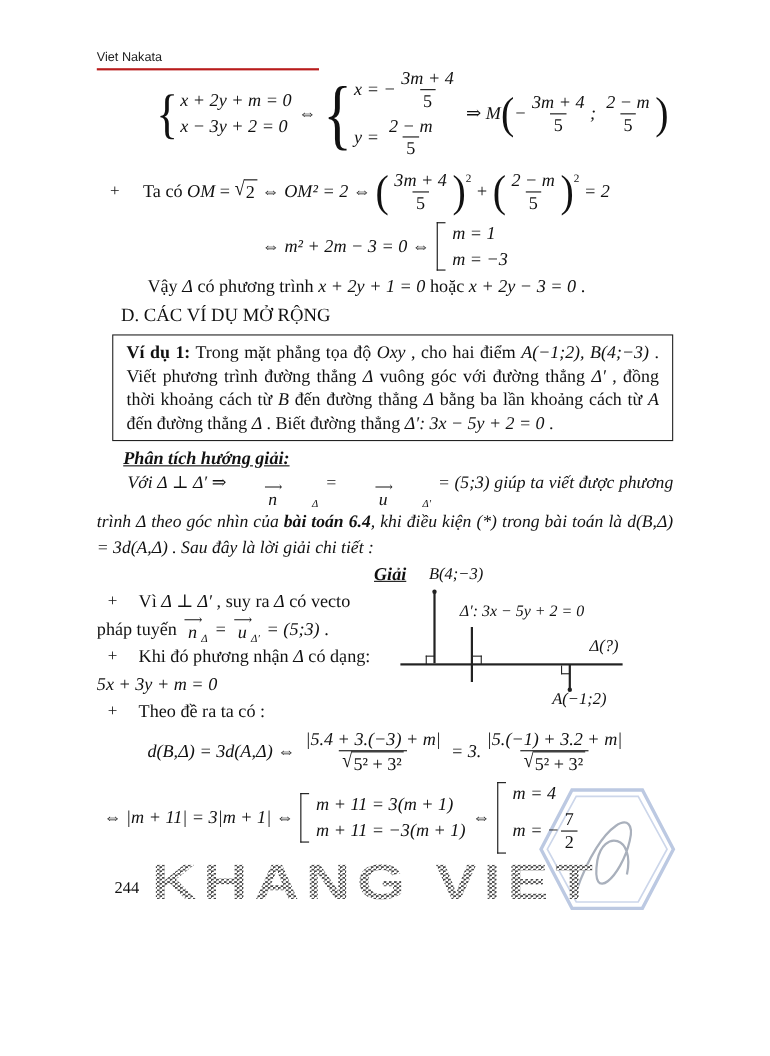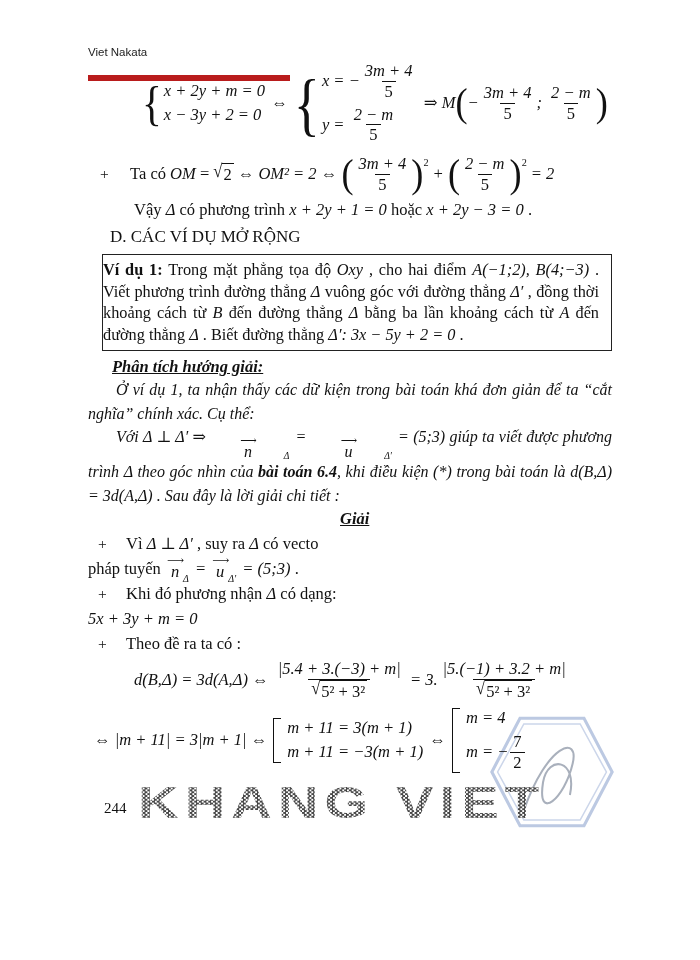--- a/index.html
+++ b/index.html
@@ -9,21 +9,21 @@
     font-family:"Liberation Serif","DejaVu Serif",serif;
     font-size:16px;
   }
   .page{position:absolute;inset:0;padding:42px 88px 0 88px;box-sizing:border-box;z-index:2;}
 
   
   .header{height:15px;}
   .header .hdr{
     font-family:"Liberation Sans","DejaVu Sans",sans-serif;
     font-size:11.5px;color:#222;display:inline-block;width:202px;
-    border-bottom:6px solid #b91c1c;padding-bottom:17px;
+    border-bottom:2px solid #b91c1c;padding-bottom:4px;
   }
 
   
   .eq{display:flex;align-items:center;flex-wrap:nowrap;font-size:16.5px;line-height:1.25;white-space:pre;}
   .eq-a{margin:4px 0 0 52px;min-height:84px;}
   .eq-row{display:flex;align-items:center;margin-top:6px;min-height:46px;}
   .eq-bullet{width:30px;padding-left:12px;font-size:15.5px;flex:none;}
   .eq-c{margin:4px 0 0 150px;min-height:46px;}
   .eq-vay{margin:2px 0 0 46px;min-height:22px;}
   .eq-d{margin:0 0 0 46px;min-height:48px;}
@@ -51,21 +51,21 @@
   .tk-bp{font-size:2.2em;font-weight:300;line-height:.8;font-style:normal;transform:scaleY(1.12);}
   .tk-psup{font-size:.62em;align-self:flex-start;position:relative;top:-3px;}
   .tk-vec{display:inline-flex;align-items:flex-end;margin:0 2px;vertical-align:-2px;}
   .tk-vec-stack{display:inline-flex;flex-direction:column;align-items:center;line-height:1;}
   .tk-vec-arrow{font-size:.72em;line-height:.55;letter-spacing:-1px;font-style:normal;}
   .tk-vec-base{font-style:italic;line-height:1.05;padding:0 2px;}
   .tk-vec-sub{font-size:.6em;position:relative;top:3px;font-style:italic;}
 
   
   .d-heading{font-weight:normal;font-size:17px;margin:6px 0 0 22px;min-height:22px;}
-  .example-box{border:1.2px solid #222;margin:5px 0 0 14px;padding:4px 12px 5px 0;}
+  .example-box{border:1.2px solid #222;margin:5px 0 0 14px;padding:4px 12px 5px 12px;}
   .para{margin:0;text-align:justify;line-height:1.3;}
   .box-para{font-size:16.3px;line-height:1.32;text-indent:0;}
   .analysis-title{margin:6px 0 0 24px;min-height:21px;}
   .analysis-title .at{font-weight:bold;font-style:italic;text-decoration:underline;font-size:16.5px;}
   .ital{font-style:italic;text-indent:28px;line-height:1.47;font-size:16px;}
 
   
   .solution-section{position:relative;height:147px;margin-top:2px;}
   .giai{margin-left:252px;height:22px;}
   .giai .gt{font-weight:bold;font-style:italic;text-decoration:underline;font-size:16.5px;}
@@ -115,33 +115,33 @@
     <span class="hdr">Viet Nakata</span>
   </div>
 
   <div class="eq eq-a"><span class="tk-group"><span class="tk-brace">{</span><span class="tk-rows"><span class="tk-row"><span class="tk-i">x + 2y + m = 0</span></span><span class="tk-row"><span class="tk-i">x − 3y + 2 = 0</span></span></span></span><span class="tk-i"> ⇔ </span><span class="tk-group"><span class="tk-brace">{</span><span class="tk-rows"><span class="tk-row"><span class="tk-i">x = −</span><span class="tk-frac"><span class="tk-num"><span class="tk-i">3m + 4</span></span><span class="tk-den"><span class="tk-r">5</span></span></span></span><span class="tk-row"><span class="tk-i">y = </span><span class="tk-frac"><span class="tk-num"><span class="tk-i">2 − m</span></span><span class="tk-den"><span class="tk-r">5</span></span></span></span></span></span><span class="tk-i"> ⇒ M</span><span class="tk-bpw"><span class="tk-bp">(</span></span><span class="tk-i">−</span><span class="tk-frac"><span class="tk-num"><span class="tk-i">3m + 4</span></span><span class="tk-den"><span class="tk-r">5</span></span></span><span class="tk-i">; </span><span class="tk-frac"><span class="tk-num"><span class="tk-i">2 − m</span></span><span class="tk-den"><span class="tk-r">5</span></span></span><span class="tk-bpw"><span class="tk-bp">)</span></span></div>
 
   <div class="eq-row">
     <span class="eq-bullet">+</span>
     <div class="eq"><span class="tk-t">Ta có </span><span class="tk-i">OM</span><span class="tk-t"> = </span><span class="tk-sqrt"><span class="tk-rad">√</span><span class="tk-sqrt-body"><span class="tk-r">2</span></span></span><span class="tk-i"> ⇔ OM² = 2 ⇔ </span><span class="tk-bpw"><span class="tk-bp">(</span></span><span class="tk-frac"><span class="tk-num"><span class="tk-i">3m + 4</span></span><span class="tk-den"><span class="tk-r">5</span></span></span><span class="tk-bpw"><span class="tk-bp">)</span><span class="tk-psup">2</span></span><span class="tk-i"> + </span><span class="tk-bpw"><span class="tk-bp">(</span></span><span class="tk-frac"><span class="tk-num"><span class="tk-i">2 − m</span></span><span class="tk-den"><span class="tk-r">5</span></span></span><span class="tk-bpw"><span class="tk-bp">)</span><span class="tk-psup">2</span></span><span class="tk-i"> = 2</span></div>
   </div>
 
+  <div class="eq eq-c"><span class="tk-i">⇔ m² + 2m − 3 = 0 ⇔ </span><span class="tk-group"><span class="tk-sqbr"></span><span class="tk-rows"><span class="tk-row"><span class="tk-i">m = 1</span></span><span class="tk-row"><span class="tk-i">m = −3</span></span></span></span></div>
 
   <div class="eq eq-vay"><span class="tk-t">Vậy </span><span class="tk-i">Δ</span><span class="tk-t"> có phương trình </span><span class="tk-i">x + 2y + 1 = 0</span><span class="tk-t"> hoặc </span><span class="tk-i">x + 2y − 3 = 0</span><span class="tk-t"> .</span></div>
 
   <div class="d-heading">D. CÁC VÍ DỤ MỞ RỘNG</div>
 
   <div class="example-box">
     <p class="para box-para"><span class="tk-b">Ví dụ 1:</span><span class="tk-t"> Trong mặt phẳng tọa độ </span><span class="tk-i">Oxy</span><span class="tk-t"> , cho hai điểm </span><span class="tk-i">A(−1;2), B(4;−3)</span><span class="tk-t"> . Viết phương trình đường thẳng </span><span class="tk-i">Δ</span><span class="tk-t"> vuông góc với đường thẳng </span><span class="tk-i">Δ′</span><span class="tk-t"> , đồng thời khoảng cách từ </span><span class="tk-i">B</span><span class="tk-t"> đến đường thẳng </span><span class="tk-i">Δ</span><span class="tk-t"> bằng ba lần khoảng cách từ </span><span class="tk-i">A</span><span class="tk-t"> đến đường thẳng </span><span class="tk-i">Δ</span><span class="tk-t"> . Biết đường thẳng </span><span class="tk-i">Δ′: 3x − 5y + 2 = 0</span><span class="tk-t"> .</span></p>
   </div>
 
   <div class="analysis-title">
     <span class="at">Phân tích hướng giải:</span>
   </div>
-  <p class="para ital"><span class="tk-t">Ở ví dụ 1, ta nhận thấy các dữ kiện trong bài toán khá đơn giản để ta “cắt nghĩa” chính xác. Cụ thể:</span></p>
   <p class="para ital"><span class="tk-t">Với </span><span class="tk-i">Δ ⊥ Δ′ ⇒ </span><span class="tk-vec">
         <span class="tk-vec-stack">
           <span class="tk-vec-arrow">⟶</span>
           <span class="tk-vec-base">n</span>
         </span>
         <span class="tk-vec-sub">Δ</span>
       </span><span class="tk-i"> = </span><span class="tk-vec">
         <span class="tk-vec-stack">
           <span class="tk-vec-arrow">⟶</span>
           <span class="tk-vec-base">u</span>
@@ -154,20 +154,35 @@
       <span class="gt">Giải</span>
     </div>
     <div id="sol-lines">
         <div class="sol-line"><span class="sol-bullet">+</span><span class="sol-text"><span class="tk-t">Vì </span><span class="tk-i">Δ ⊥ Δ′</span><span class="tk-t"> , suy ra </span><span class="tk-i">Δ</span><span class="tk-t"> có vecto</span></span></div>
         <div class="sol-line"><span class="sol-text"><span class="tk-t">pháp tuyến </span><span class="tk-vec"><span class="tk-vec-stack"><span class="tk-vec-arrow">⟶</span><span class="tk-vec-base">n</span></span><span class="tk-vec-sub">Δ</span></span><span class="tk-i"> = </span><span class="tk-vec"><span class="tk-vec-stack"><span class="tk-vec-arrow">⟶</span><span class="tk-vec-base">u</span></span><span class="tk-vec-sub">Δ′</span></span><span class="tk-i"> = (5;3)</span><span class="tk-t"> .</span></span></div>
         <div class="sol-line"><span class="sol-bullet">+</span><span class="sol-text"><span class="tk-t">Khi đó phương nhận </span><span class="tk-i">Δ</span><span class="tk-t"> có dạng:</span></span></div>
         <div class="sol-line"><span class="sol-text"><span class="tk-i">5x + 3y + m = 0</span></span></div>
         <div class="sol-line"><span class="sol-bullet">+</span><span class="sol-text"><span class="tk-t">Theo đề ra ta có :</span></span></div>
       </div>
 
+    <div class="diagram">
+      <span class="dlabel lb-b">B(4;−3)</span>
+      <div class="ddot dot-b"></div>
+      <div class="dseg seg-b"></div>
+      <span class="dlabel lb-dp">Δ′: 3x − 5y + 2 = 0</span>
+      <div class="dline vline-dp"></div>
+      <div class="dline hline"></div>
+      <span class="dlabel lb-delta">Δ(?)</span>
+      <div class="dseg seg-a"></div>
+      <div class="ddot dot-a"></div>
+      <span class="dlabel lb-a">A(−1;2)</span>
+      <div class="ramark rm-b"></div>
+      <div class="ramark rm-dp"></div>
+      <div class="ramark rm-a"></div>
+    </div>
   </div>
 
   <div class="eq eq-d"><span class="tk-i">d(B,Δ) = 3d(A,Δ) ⇔ </span><span class="tk-frac"><span class="tk-num"><span class="tk-i">|5.4 + 3.(−3) + m|</span></span><span class="tk-den"><span class="tk-sqrt"><span class="tk-rad">√</span><span class="tk-sqrt-body"><span class="tk-r">5² + 3²</span></span></span></span></span><span class="tk-i"> = 3.</span><span class="tk-frac"><span class="tk-num"><span class="tk-i">|5.(−1) + 3.2 + m|</span></span><span class="tk-den"><span class="tk-sqrt"><span class="tk-rad">√</span><span class="tk-sqrt-body"><span class="tk-r">5² + 3²</span></span></span></span></span></div>
   <div class="eq eq-e"><span class="tk-i">⇔ |m + 11| = 3|m + 1| ⇔ </span><span class="tk-group"><span class="tk-sqbr"></span><span class="tk-rows"><span class="tk-row"><span class="tk-i">m + 11 = 3(m + 1)</span></span><span class="tk-row"><span class="tk-i">m + 11 = −3(m + 1)</span></span></span></span><span class="tk-i"> ⇔ </span><span class="tk-group"><span class="tk-sqbr"></span><span class="tk-rows"><span class="tk-row"><span class="tk-i">m = 4</span></span><span class="tk-row"><span class="tk-i">m = −</span><span class="tk-frac"><span class="tk-num"><span class="tk-r">7</span></span><span class="tk-den"><span class="tk-r">2</span></span></span></span></span></span></div>
 
 </div>
 
 <svg class="hexlogo" width="132" height="128" viewBox="0 0 100 100">
   <polygon points="25,8 75,8 97,50 75,92 25,92 3,50" fill="none" stroke="#bcc9e2" stroke-width="2.4"></polygon>
   <polygon points="28,12.5 72,12.5 92.5,50 72,87.5 28,87.5 7.5,50" fill="none" stroke="#ccd6ea" stroke-width="1.2"></polygon>

